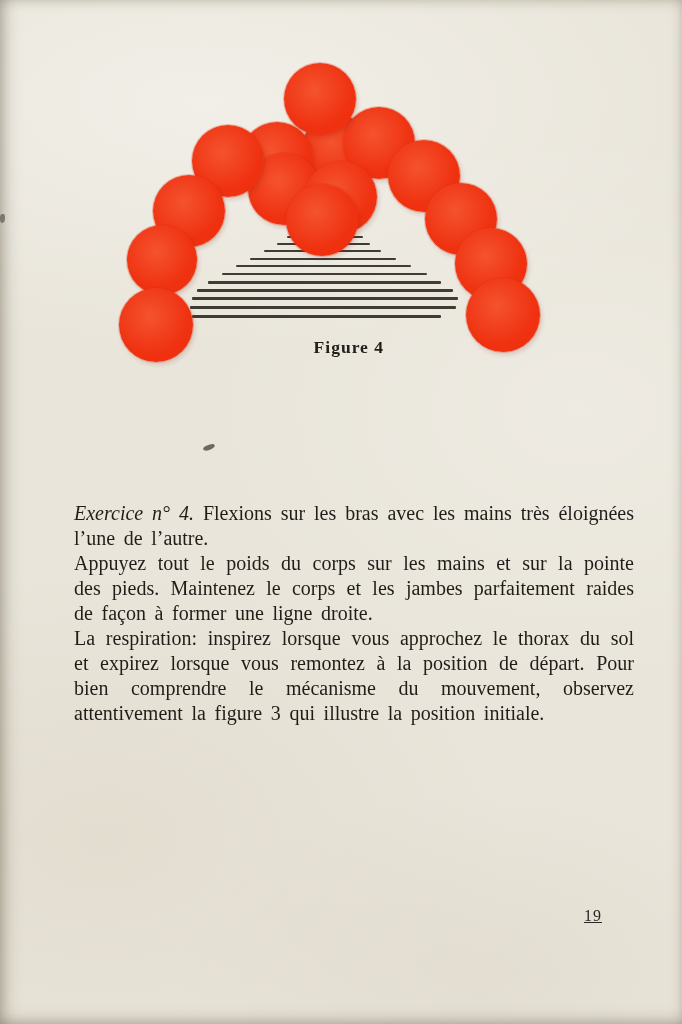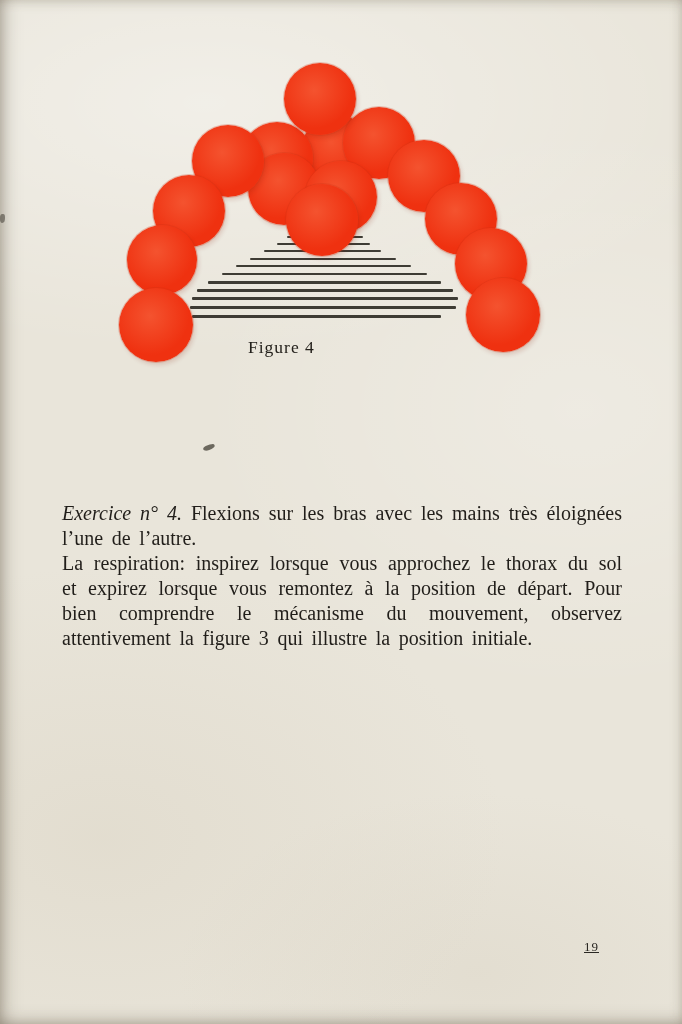--- a/index.html
+++ b/index.html
@@ -34,47 +34,47 @@
   }
   .fig-circle {
     position: absolute;
     border-radius: 50%;
     box-shadow:
       0 0 0 1px rgba(205,55,25,.28),
       2px 3px 4px rgba(130,25,8,.16);
   }
   .caption {
     position: absolute;
-    left: 248px;
+    left: 254px;
     top: 337px;
     width: 130px;
-    text-align: left;
-    font-weight: normal;
+    text-align: right;
+    font-weight: bold;
     font-size: 17.5px;
     letter-spacing: 1px;
     color: #23201b;
   }
   .body-text {
     position: absolute;
-    left: 62px;
+    left: 74px;
     top: 501px;
     width: 560px;
     font-size: 20px;
     line-height: 25px;
     color: #211e1a;
     text-align: justify;
     word-spacing: 0.18em;
   }
   .body-text p { margin: 0; }
   .body-text em { font-style: italic; }
   .page-number {
     position: absolute;
     left: 584px;
-    top: 939px;
-    font-size: 13px;
+    top: 907px;
+    font-size: 16px;
     color: #2a2723;
     letter-spacing: 1px;
     text-decoration: underline;
   }
   .speck {
     position: absolute;
     background: #4c483f;
     border-radius: 50% 40% 60% 50%;
     opacity: .8;
   }
@@ -115,20 +115,21 @@
         <div class="fig-circle" style="left: 388px; top: 140px; width: 72px; height: 72px; background: radial-gradient(circle at 42% 38%, rgb(244, 83, 47) 0%, rgb(239, 49, 16) 62%, rgb(239, 49, 16) 100%);"></div>
         <div class="fig-circle" style="left: 425px; top: 183px; width: 72px; height: 72px; background: radial-gradient(circle at 42% 38%, rgb(244, 83, 47) 0%, rgb(239, 49, 16) 62%, rgb(239, 49, 16) 100%);"></div>
         <div class="fig-circle" style="left: 455px; top: 228px; width: 72px; height: 72px; background: radial-gradient(circle at 42% 38%, rgb(244, 83, 47) 0%, rgb(239, 49, 16) 62%, rgb(239, 49, 16) 100%);"></div>
         <div class="fig-circle" style="left: 466px; top: 278px; width: 74px; height: 74px; background: radial-gradient(circle at 42% 38%, rgb(244, 83, 47) 0%, rgb(239, 49, 16) 62%, rgb(239, 49, 16) 100%);"></div>
       </div>
     <div class="caption">Figure 4</div>
   </div>
 
   <div class="body-text">
     <p><em>Exercice n° 4.</em> <span>Flexions sur les bras avec les mains très éloignées l’une de l’autre.</span></p>
+    <p>Appuyez tout le poids du corps sur les mains et sur la pointe des pieds. Maintenez le corps et les jambes parfaitement raides de façon à former une ligne droite.</p>
     <p>La respiration: inspirez lorsque vous approchez le thorax du sol et expirez lorsque vous remontez à la position de départ. Pour bien comprendre le mécanisme du mouvement, observez attentivement la figure 3 qui illustre la position initiale.</p>
   </div>
 
   <div class="page-number">19</div>
 
   <div class="speck speck-1"></div>
   <div class="speck speck-2"></div>
 
 </div>
 

